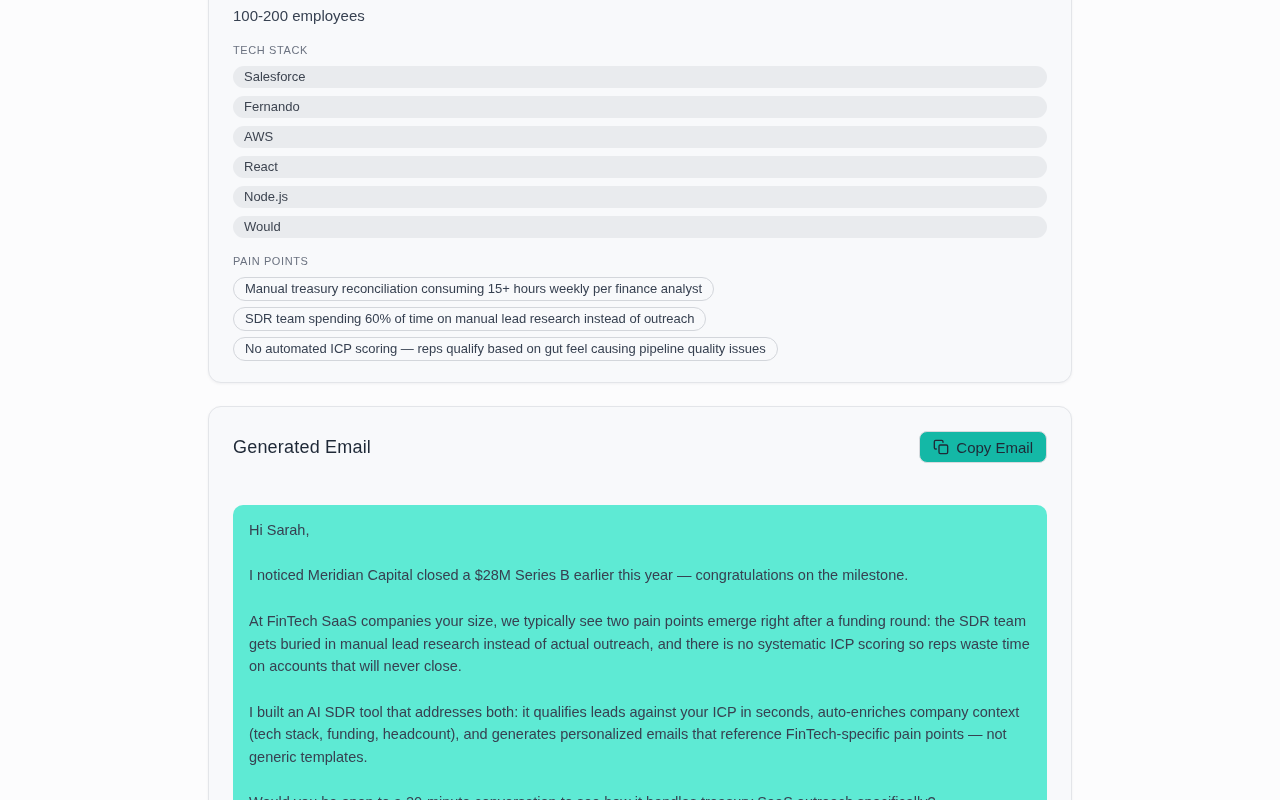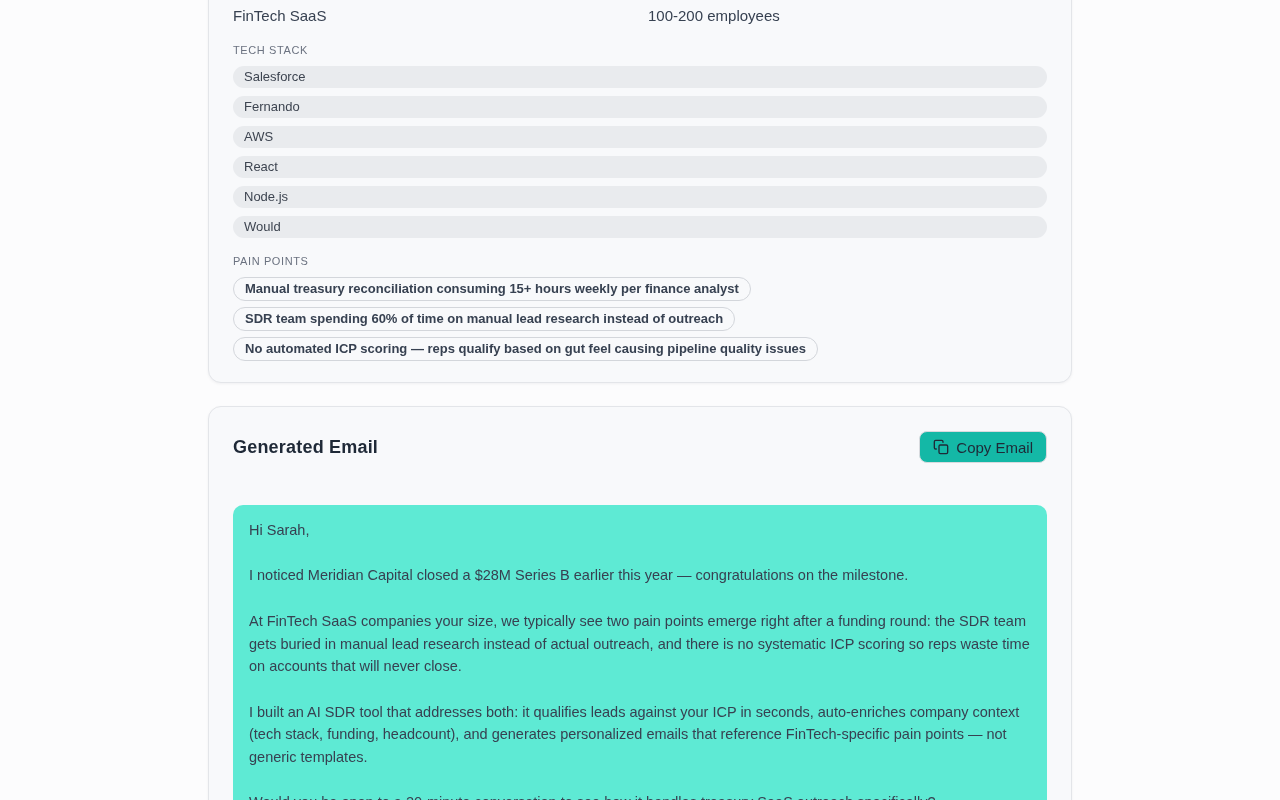--- a/index.html
+++ b/index.html
@@ -71,37 +71,36 @@
   .pill {
     display: inline-block;
     border: 1px solid #d3d6db;
     color: #374151;
     font-size: 13px;
     line-height: 16px;
     padding: 3px 11px;
     border-radius: 999px;
     white-space: nowrap;
     background: transparent;
-    font-weight: bold;
   }
   
   .email-card {
     margin-top: 23px;
     padding: 24px 24px 23px 24px;
   }
   .card-header {
     display: flex;
     align-items: center;
     justify-content: space-between;
     height: 32px;
   }
   .card-title {
     font-size: 18px;
     line-height: 24px;
-    font-weight: 700;
+    font-weight: 400;
     color: #1f2937;
     letter-spacing: 0.2px;
   }
   .copy-btn {
     display: inline-flex;
     align-items: center;
     gap: 7px;
     height: 32px;
     padding: 0 13px;
     background: #14b8a6;
@@ -125,21 +124,20 @@
     white-space: pre-wrap;
   }
 </style>
 </head>
 <body>
 
 <div class="content">
 
   <section class="card lead-card">
     <div class="values-row">
-      <div class="value">FinTech SaaS</div>
       <div class="value">100-200 employees</div>
     </div>
 
     <div class="section-label">TECH STACK</div>
     <div class="chips">
 
         <span class="chip">Salesforce</span>
 
         <span class="chip">Fernando</span>
 

